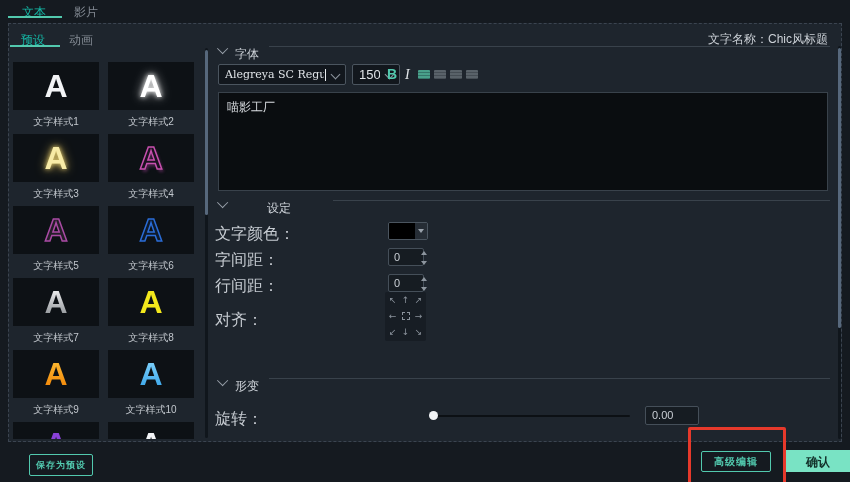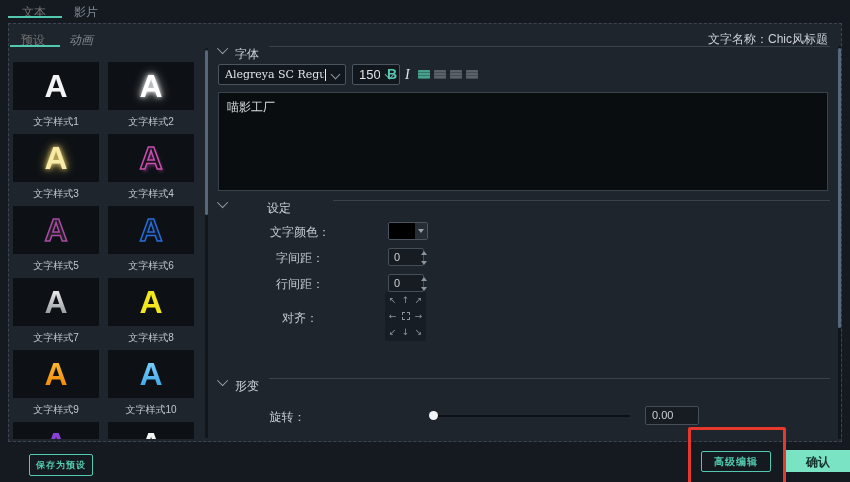--- a/index.html
+++ b/index.html
@@ -5,21 +5,21 @@
   html,body{margin:0;padding:0;}
   body{
     position:relative;width:850px;height:482px;overflow:hidden;
     background:#151a20;font-family:"Liberation Sans","DejaVu Sans",sans-serif;
     color:#c6cbd1;font-size:12px;
   }
   .abs{position:absolute;}
 
   
   .tab{font-size:12px;cursor:default;}
-  .tab.active{color:#737373;}
+  .tab.active{color:#14b8a6;}
   .tab.inactive{color:#848b94;}
   .underline{height:2px;background:#52c9ae;}
 
   
   .panel{
     left:8px;top:23px;width:834px;height:419px;
     border:1px dashed #3b4450;background:#1e252d;box-sizing:border-box;
   }
 
   
@@ -86,21 +86,21 @@
   .abtn.active{background:repeating-linear-gradient(180deg,#49a08a 0 2px,#35766a 2px 3px);}
 
   
   .textarea{
     left:218px;top:92px;width:610px;height:99px;box-sizing:border-box;
     background:#0a0d10;border:1px solid #39424b;color:#d8dce0;
     font-family:"Liberation Sans",sans-serif;font-size:12px;padding:6px 8px;resize:none;outline:none;
   }
 
   
-  .rowlabel{left:215px;width:170px;text-align:center;color:#c6cbd1;font-size:12px;font-family:Liberation Mono, monospace;}
+  .rowlabel{left:215px;width:170px;text-align:left;color:#c6cbd1;font-size:16px;font-family:Liberation Mono, monospace;}
   .colorwidget{left:388px;top:222px;width:38px;height:16px;display:flex;
     border:1px solid #4b555f;border-radius:2px;overflow:hidden;box-sizing:content-box;}
   .swatch{width:26px;height:16px;background:#000000;}
   .swatch-arrow{width:12px;height:16px;background:#262d35;display:flex;align-items:center;justify-content:center;}
   .tri-down{width:0;height:0;border-left:3px solid transparent;border-right:3px solid transparent;border-top:4px solid #9aa2ab;}
   .numbox{width:29px;height:16px;background:#161c22;border:1px solid #454f59;border-radius:2px;
     color:#c9ced4;font-size:11px;line-height:16px;padding-left:5px;box-sizing:content-box;}
   .spinner{display:flex;flex-direction:column;justify-content:space-between;height:14px;padding-top:2px;}
   .tri-up-s{width:0;height:0;border-left:3px solid transparent;border-right:3px solid transparent;border-bottom:4px solid #8d959e;}
   .tri-down-s{width:0;height:0;border-left:3px solid transparent;border-right:3px solid transparent;border-top:4px solid #8d959e;}
@@ -138,21 +138,21 @@
 <body>
 
 <div class="abs tab active" style="left:22px;top:4px;">文本</div>
 <div class="abs underline" style="left:8px;top:16px;width:54px;"></div>
 <div class="abs tab inactive" style="left:74px;top:4px;">影片</div>
 
 <div class="abs panel"></div>
 
 <div class="abs tab active" style="left:21px;top:32px;">预设</div>
 <div class="abs underline" style="left:10px;top:45px;width:50px;"></div>
-<div class="abs tab inactive" style="left:69px;top:32px;font-style:italic;">动画</div>
+<div class="abs tab inactive" style="left:69px;top:32px;">动画</div>
 
 <div class="abs text-name">文字名称：Chic风标题</div>
 
 <div class="abs preset-grid">
     <div class="preset">
       <div class="tile">
         <span class="letter s-white">A</span>
       </div>
       <div class="plabel">文字样式1</div>
     </div>

